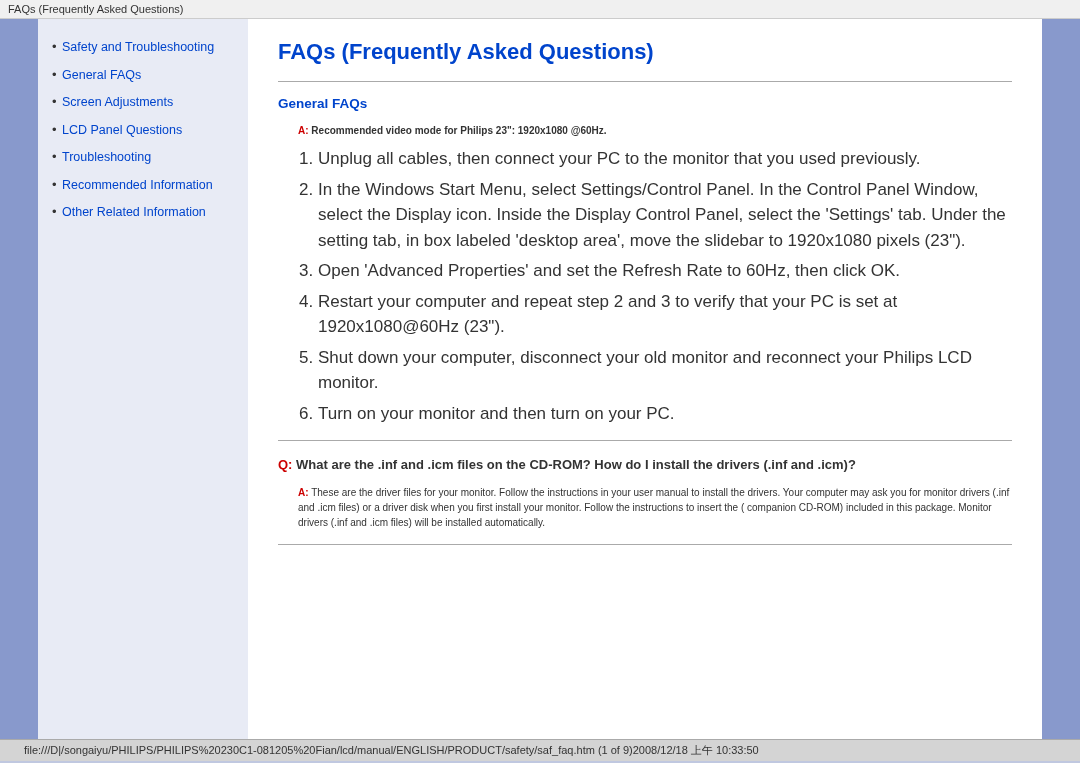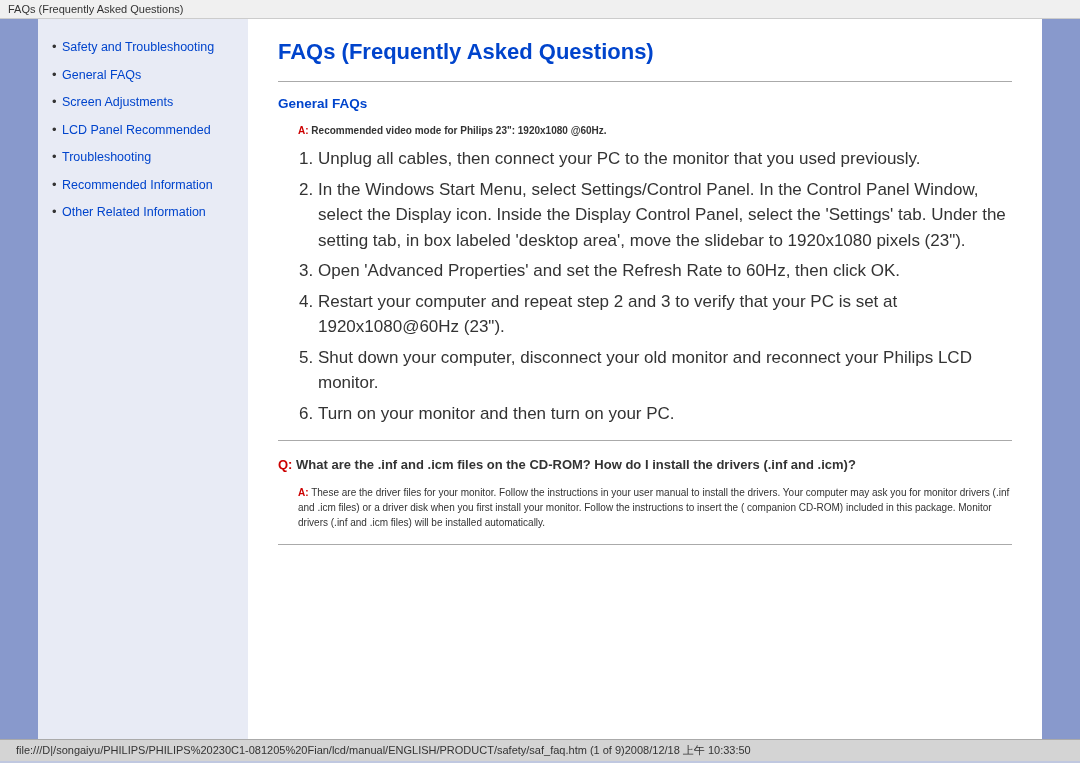--- a/index.html
+++ b/index.html
@@ -108,21 +108,21 @@
       padding-left: 20px;
       margin: 8px 0;
     }
     ol li {
       margin-bottom: 5px;
       line-height: 1.5;
       font-size: 17px;
     }
     .status-bar {
       background-color: #d4d4d4;
-      padding: 3px 16px;
+      padding: 3px 24px;
       font-size: 11px;
       color: #333;
       border-top: 1px solid #aaa;
     }
   </style>
 </head>
 <body>
 
 <div>
   <div class="title-bar">FAQs (Frequently Asked Questions)</div>
@@ -136,21 +136,21 @@
       <li>
         <a href="#">Safety and Troubleshooting</a>
       </li>
       <li>
         <a href="#">General FAQs</a>
       </li>
       <li>
         <a href="#">Screen Adjustments</a>
       </li>
       <li>
-        <a href="#">LCD Panel Recommended</a>
+        <a href="#">LCD Panel Questions</a>
       </li>
       <li>
         <a href="#">Troubleshooting</a>
       </li>
       <li>
         <a href="#">Recommended Information</a>
       </li>
       <li>
         <a href="#">Other Related Information</a>
       </li>

